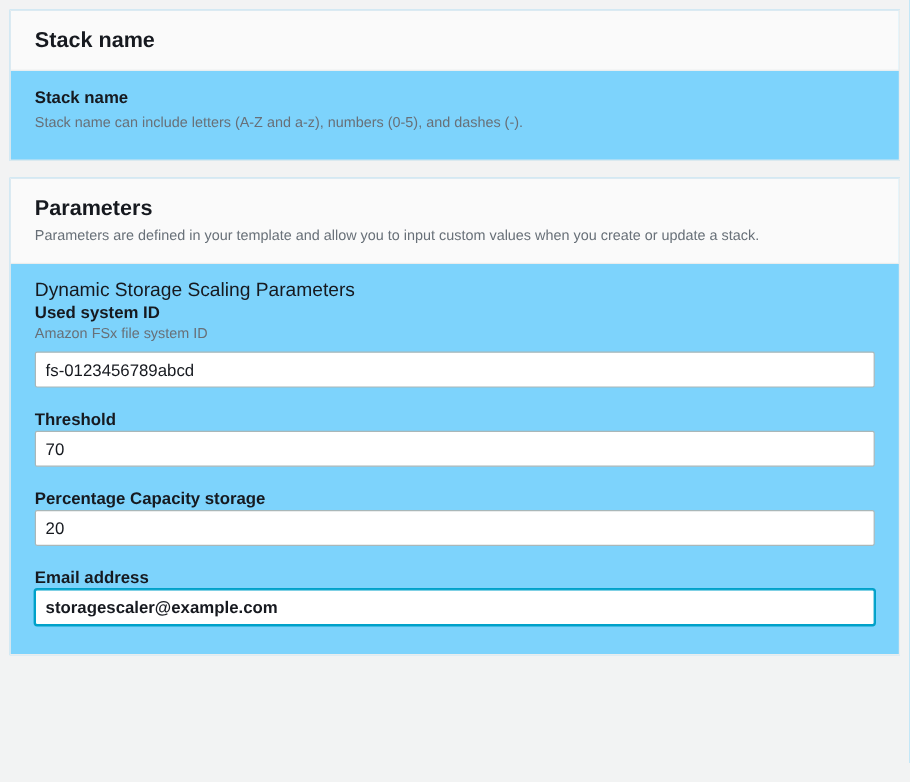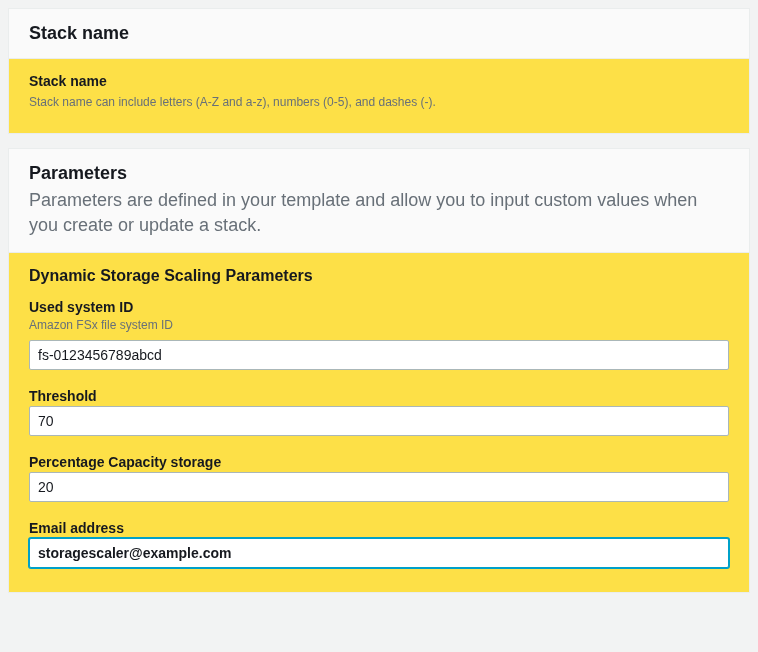--- a/index.html
+++ b/index.html
@@ -4,46 +4,45 @@
 <style>
   * { box-sizing: border-box; margin: 0; padding: 0; }
   body {
     font-family: "Amazon Ember", "Helvetica Neue", Arial, sans-serif;
     background: #f2f3f3;
     padding: 8px;
     font-size: 14px;
     color: #16191f;
   }
   .panel {
-    background: #fde047;
+    background: #7dd3fc;
     border: 1px solid #eaeded;
     margin-bottom: 14px;
   }
   .panel-header {
     background: #fafafa;
     border-bottom: 1px solid #eaeded;
     padding: 14px 20px;
   }
   .panel-header h2 {
     font-size: 18px;
     font-weight: 700;
   }
   .panel-header .sub {
     color: #687078;
-    font-size: 18px;
+    font-size: 12px;
     margin-top: 4px;
     line-height: 1.4;
   }
   .panel-body {
     padding: 14px 20px 20px;
   }
   .section-title {
     font-size: 16px;
-    font-weight: 700;
-    margin-bottom: 14px;
+    font-weight: 400;
   }
   .field {
     margin-bottom: 18px;
   }
   .field:last-child { margin-bottom: 4px; }
   .field-label {
     font-weight: 600;
     font-size: 14px;
     margin-bottom: 2px;
     color: #16191f;

